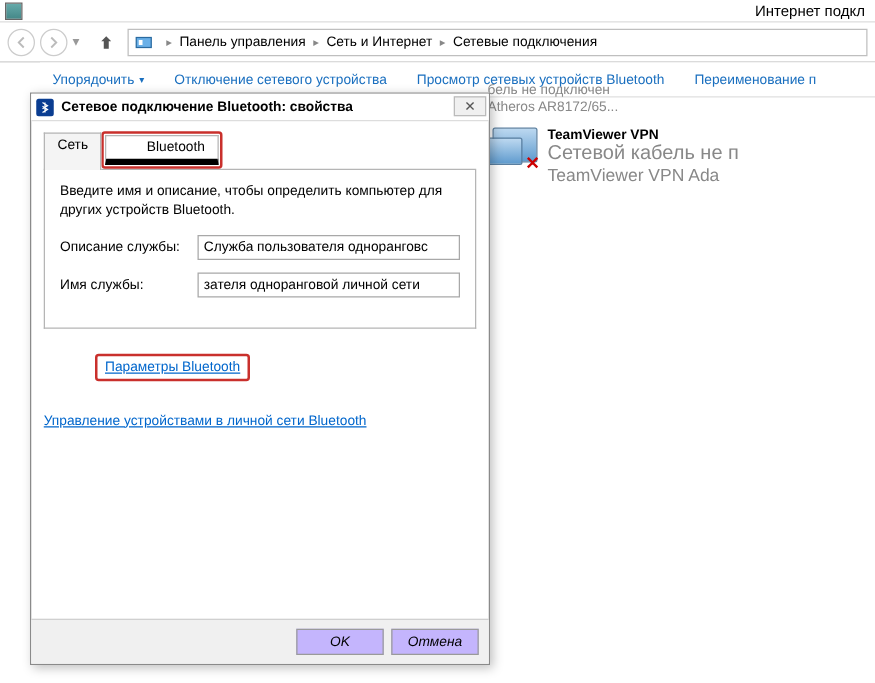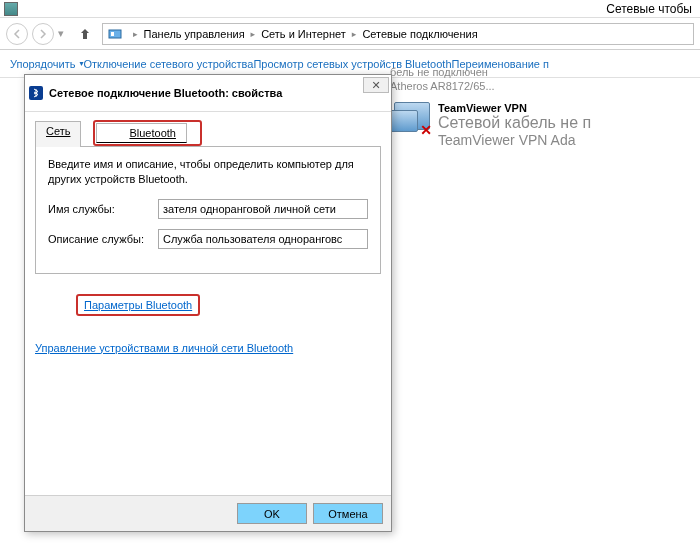--- a/index.html
+++ b/index.html
@@ -97,22 +97,24 @@
       white-space: nowrap;
       color: #000;
     }
     
     .toolbar {
       height: 28px;
       background: #fff;
       display: flex;
       align-items: center;
       padding: 0 10px;
+      gap: 24px;
       border-bottom: 1px solid #e0e0e0;
       color: #0066cc;
+      margin-left: 32px;
     }
     .toolbar .tb-item {
       color: #1a6fbf;
       white-space: nowrap;
       cursor: pointer;
     }
     .toolbar .tb-item.first {
       color: #1a6fbf;
       display: flex;
       align-items: center;
@@ -178,21 +180,21 @@
       position: absolute;
       top: 74px;
       left: 24px;
       width: 368px;
       height: 458px;
       background: #fff;
       border: 1px solid #8a8a8a;
       box-shadow: 2px 2px 8px rgba(0,0,0,0.25);
     }
     .dialog-titlebar {
-      height: 37px;
+      height: 22px;
       background: #fff;
       display: flex;
       align-items: center;
       padding: 0 4px;
       border-bottom: 1px solid #ddd;
       position: relative;
     }
     .bt-icon {
       width: 14px; height: 14px;
       background: #0a3d91;
@@ -229,30 +231,29 @@
     .tabs {
       display: flex;
       border-bottom: 1px solid #b5b5b5;
       margin-bottom: 0;
     }
     .tab {
       padding: 3px 10px;
       border: 1px solid #b5b5b5;
       border-bottom: none;
       background: #f4f4f4;
-      margin-right: 12px;
+      margin-right: 0;
       position: relative;
       top: 1px;
       color: #000;
       cursor: pointer;
-      text-decoration: underline;
     }
     .tab.active {
       background: #fff;
-      border-bottom: 1px solid #000000;
+      border-bottom: 5px solid #000000;
       z-index: 2;
       padding-left: 32px;
     }
     .tab-highlight {
       border: 2px solid #c9302c;
       border-radius: 3px;
       padding: 1px;
       display: inline-block;
     }
     .tab-highlight .tab { top: 0; }
@@ -315,32 +316,33 @@
       display: flex;
       align-items: center;
       justify-content: flex-end;
       padding: 0 8px;
       gap: 6px;
     }
     .dlg-btn {
       min-width: 70px;
       height: 21px;
       border: 1px solid #9a9a9a;
-      background: #7dd3fc;
+      background: #c4b5fd;
       color: #000;
       cursor: pointer;
       padding: 0 10px;
+      font-style: italic;
     }
   </style>
 </head>
 <body>
 
 <div class="menubar">
   <div class="winicon"></div>
-  <div class="title">Сетевые чтобы</div>
+  <div class="title">Интернет подкл</div>
 </div>
 
 <div class="navbar">
   <div class="nav-btn">
     <svg viewBox="0 0 10 10">
         <path d="M7 1 L3 5 L7 9" stroke="#bbb" stroke-width="1.5" fill="none"></path>
       </svg>
   </div>
   <div class="nav-btn">
     <svg viewBox="0 0 10 10">
@@ -410,26 +412,26 @@
   <div class="dialog-body">
     <div class="tabs">
       <div class="tab">Сеть</div>
       <span class="tab-highlight">
         <div class="tab active">Bluetooth</div>
       </span>
     </div>
     <div class="tab-pane">
       <div class="group-text">Введите имя и описание, чтобы определить компьютер для других устройств Bluetooth.</div>
       <div class="field-row">
+        <div class="field-label">Описание службы:</div>
+        <input class="field-input" value="Служба пользователя одноранговс" style="">
+      </div>
+      <div class="field-row">
         <div class="field-label">Имя службы:</div>
         <input class="field-input" value="зателя одноранговой личной сети" style="">
-      </div>
-      <div class="field-row">
-        <div class="field-label">Описание службы:</div>
-        <input class="field-input" value="Служба пользователя одноранговс" style="">
       </div>
     </div>
     <div class="link-row1">
       <span class="link-highlight">
         <a class="link">Параметры Bluetooth</a>
       </span>
     </div>
     <div class="link-row2">
       <a class="link">Управление устройствами в личной сети Bluetooth</a>
     </div>

